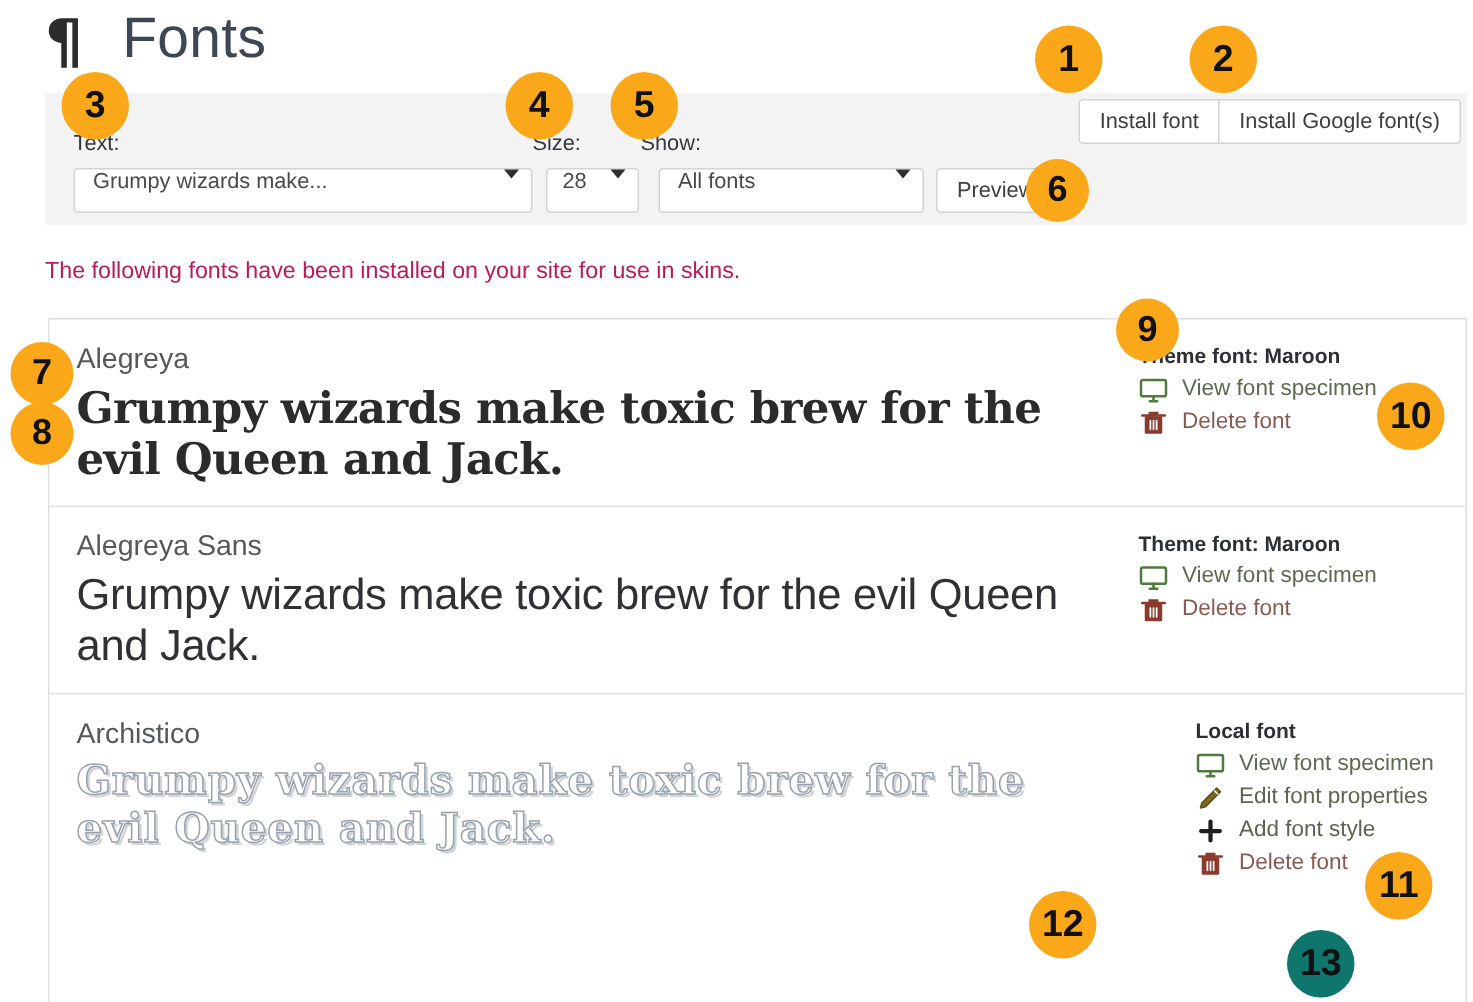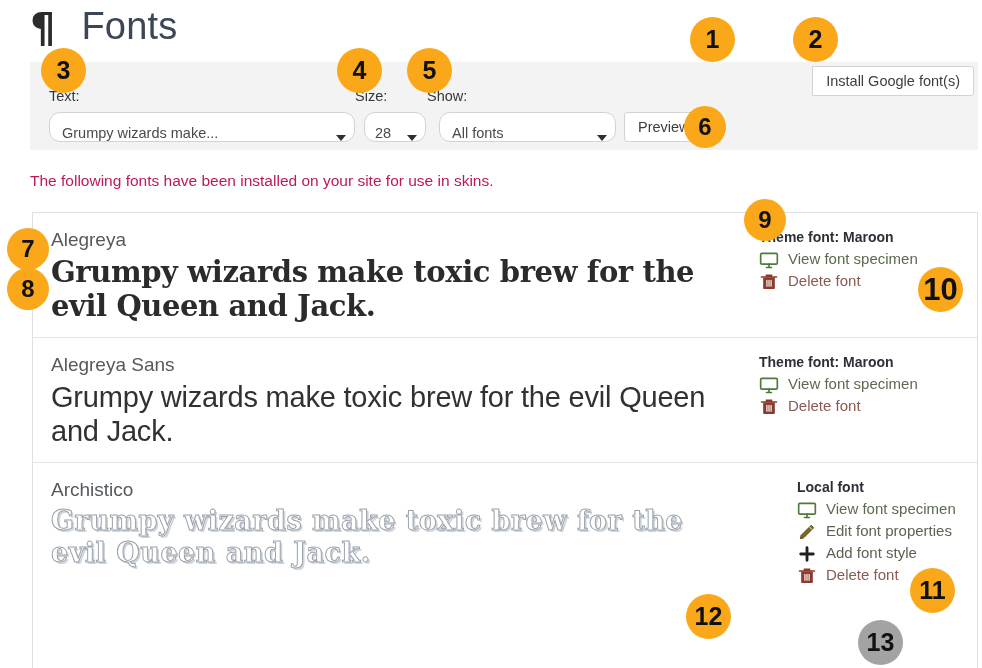--- a/index.html
+++ b/index.html
@@ -59,25 +59,25 @@
   .lbl-size { left: 306px; }
   .lbl-show { left: 378px; }
 
   .ctrl-row { position: absolute; left: 19px; top: 50px; height: 30px; }
 
   .select {
     position: absolute;
     height: 30px;
     background: #fff;
     border: 1px solid #d3d3d3;
-    border-radius: 11px;
+    border-radius: 3px;
     font-size: 14.5px;
     color: #4a4a4a;
     display: flex;
-    align-items: flex-end;
+    align-items: flex-start;
     padding: 0 8px 0 12px;
     white-space: nowrap;
   }
   .select .val { flex: 1 1 auto; overflow: hidden; }
   .caret {
     width: 0; height: 0;
     border-left: 5px solid transparent;
     border-right: 5px solid transparent;
     border-top: 6px solid #2f2f2f;
     margin-left: 8px;
@@ -248,20 +248,21 @@
         <span class="caret"></span>
       </div>
       <div class="select sel-show">
         <span class="val">All fonts</span>
         <span class="caret"></span>
       </div>
       <div class="btn btn-preview">Preview</div>
     </div>
 
     <div class="btn-group">
+      <div class="btn">Install font</div>
       <div class="btn">Install Google font(s)</div>
     </div>
   </div>
 
   <div class="intro">The following fonts have been installed on your site for use in skins.</div>
 
   <div class="font-list">
 
     <div class="font-row">
       <div class="row-main">
@@ -356,19 +357,19 @@
   <div id="callouts">
       <div class="badge" style="left: 690px; top: 17px; width: 45px; height: 45px; font-size: 25px; background: rgb(250, 168, 25);">1</div>
       <div class="badge" style="left: 793px; top: 17px; width: 45px; height: 45px; font-size: 25px; background: rgb(250, 168, 25);">2</div>
       <div class="badge" style="left: 41px; top: 48px; width: 45px; height: 45px; font-size: 25px; background: rgb(250, 168, 25);">3</div>
       <div class="badge" style="left: 337px; top: 48px; width: 45px; height: 45px; font-size: 25px; background: rgb(250, 168, 25);">4</div>
       <div class="badge" style="left: 407px; top: 48px; width: 45px; height: 45px; font-size: 25px; background: rgb(250, 168, 25);">5</div>
       <div class="badge" style="left: 684px; top: 106px; width: 42px; height: 42px; font-size: 24px; background: rgb(250, 168, 25);">6</div>
       <div class="badge" style="left: 7px; top: 228px; width: 42px; height: 42px; font-size: 24px; background: rgb(250, 168, 25);">7</div>
       <div class="badge" style="left: 7px; top: 268px; width: 42px; height: 42px; font-size: 24px; background: rgb(250, 168, 25);">8</div>
       <div class="badge" style="left: 744px; top: 199px; width: 42px; height: 42px; font-size: 24px; background: rgb(250, 168, 25);">9</div>
-      <div class="badge" style="left: 918px; top: 267px; width: 45px; height: 45px; font-size: 31px; background: rgb(250, 168, 25);">10</div>
+      <div class="badge" style="left: 918px; top: 255px; width: 45px; height: 45px; font-size: 25px; background: rgb(250, 168, 25);">10</div>
       <div class="badge" style="left: 910px; top: 568px; width: 45px; height: 45px; font-size: 25px; background: rgb(250, 168, 25);">11</div>
       <div class="badge" style="left: 686px; top: 594px; width: 45px; height: 45px; font-size: 25px; background: rgb(250, 168, 25);">12</div>
-      <div class="badge" style="left: 858px; top: 620px; width: 45px; height: 45px; font-size: 25px; background: #a3a3a3;">13</div>
+      <div class="badge" style="left: 858px; top: 620px; width: 45px; height: 45px; font-size: 25px; background: #0f766e;">13</div>
     </div>
 
 </div>
 
 </body></html>

